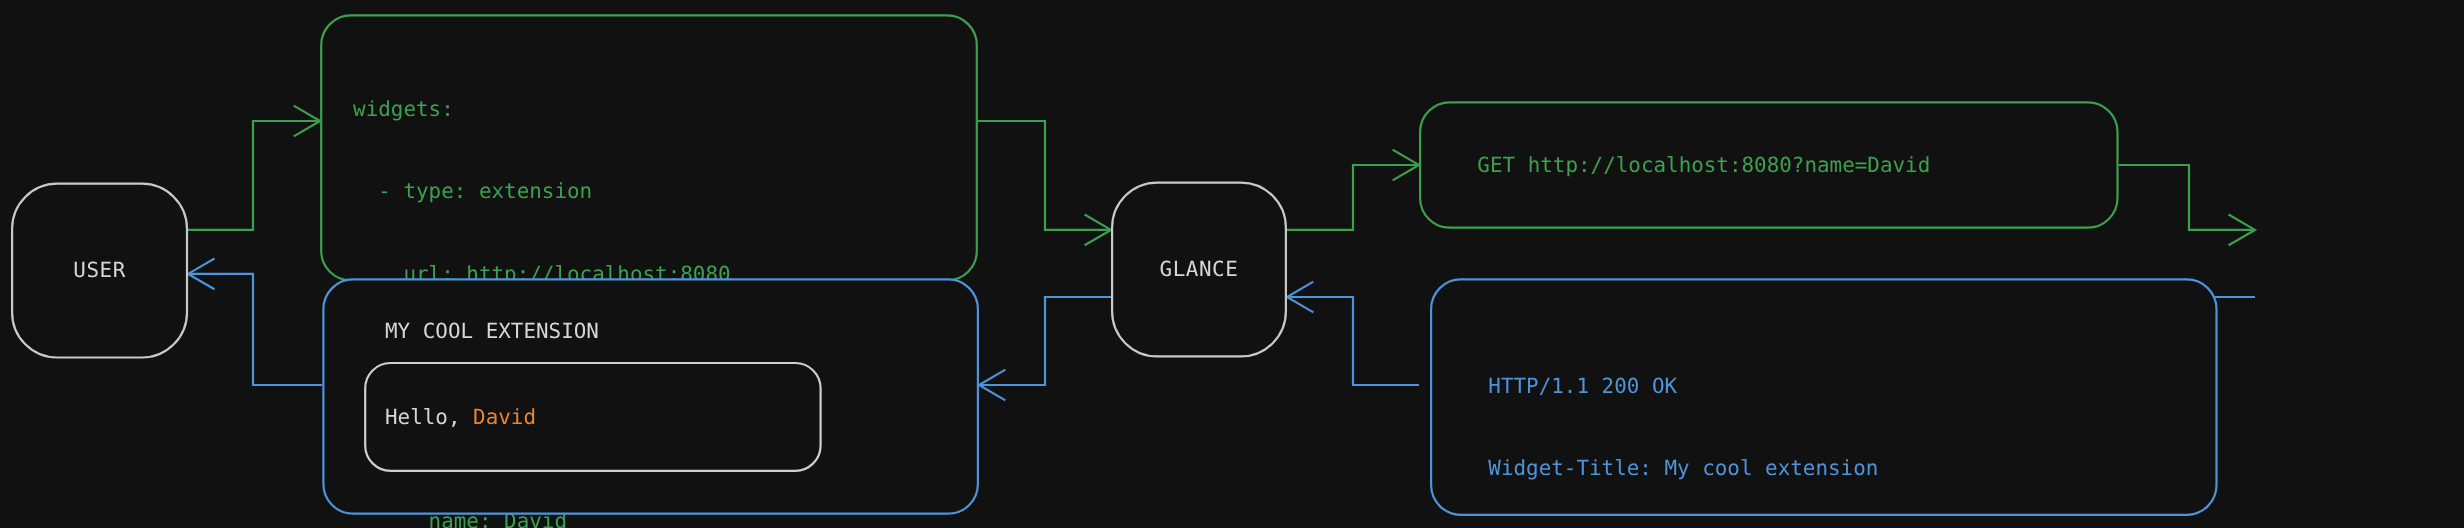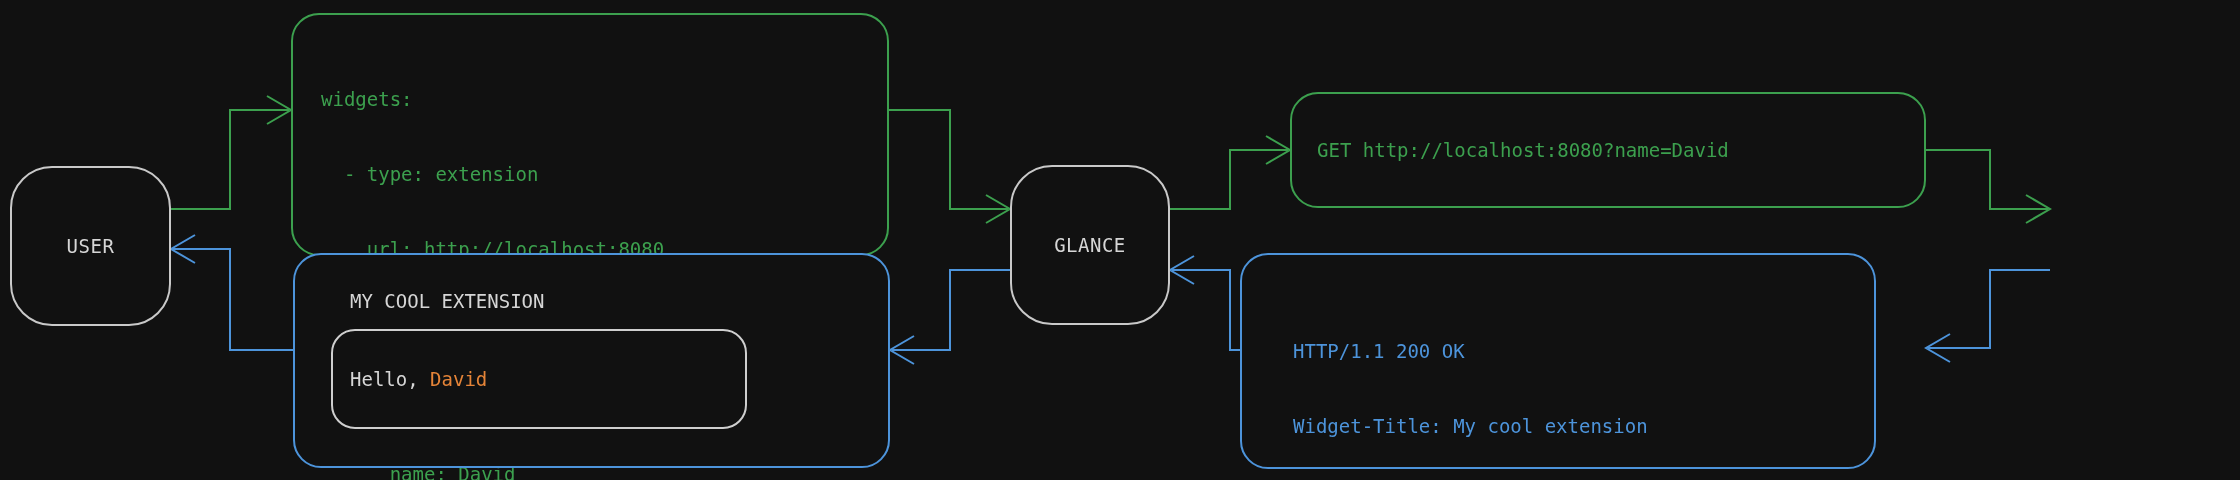--- a/index.html
+++ b/index.html
@@ -21,21 +21,21 @@
   .green-box{border:2px solid var(--green);}
   .blue-box{border:2px solid var(--blue);}
   .code{position:absolute;font-size:19px;line-height:25px;white-space:pre;}
   .green-text{color:var(--green);}
   .blue-text{color:var(--blue);}
   .gray-text{color:var(--text);}
   .orange-text{color:var(--orange);}
   .code-line{min-height:25px;}
   .config-code{left:28px;top:22px;}
   .request-box{display:flex;align-items:center;}
-  .request-code{position:static;padding-left:25px;}
+  .request-code{position:static;padding-left:51px;}
   .response-code{left:51px;top:34px;}
   .widget-title{position:absolute;left:55px;top:34px;font-size:19px;line-height:25px;
     color:var(--text);white-space:pre;}
   .greeting-box{position:absolute;left:36px;top:74px;width:416px;height:100px;
     border:2px solid var(--inner_border);border-radius:24px;}
   .greeting{position:absolute;left:17px;top:36px;font-size:19px;line-height:25px;white-space:pre;}
 </style>
 </head>
 <body>
 
@@ -93,21 +93,21 @@
       <div class="code-line">    allow-potentially-dangerous-html: true</div>
       <div class="code-line">    parameters:</div>
       <div class="code-line">      name: David</div>
     </div>
   </div>
 
   <div class="box green-box request-box" style="left:1290px;top:92px;width:636px;height:116px;">
     <div class="code green-text request-code">GET http://localhost:8080?name=David</div>
   </div>
 
-  <div class="box blue-box" style="left:1240px;top:253px;width:636px;height:216px;padding-left:37px;">
+  <div class="box blue-box" style="left:1300px;top:253px;width:716px;height:216px;padding-left:37px;">
     <div class="code blue-text response-code">
       <div class="code-line">HTTP/1.1 200 OK</div>
       <div class="code-line">Widget-Title: My cool extension</div>
       
       
       
     </div>
   </div>
 
   <div class="box blue-box" style="left:293px;top:253px;width:597px;height:215px;">

